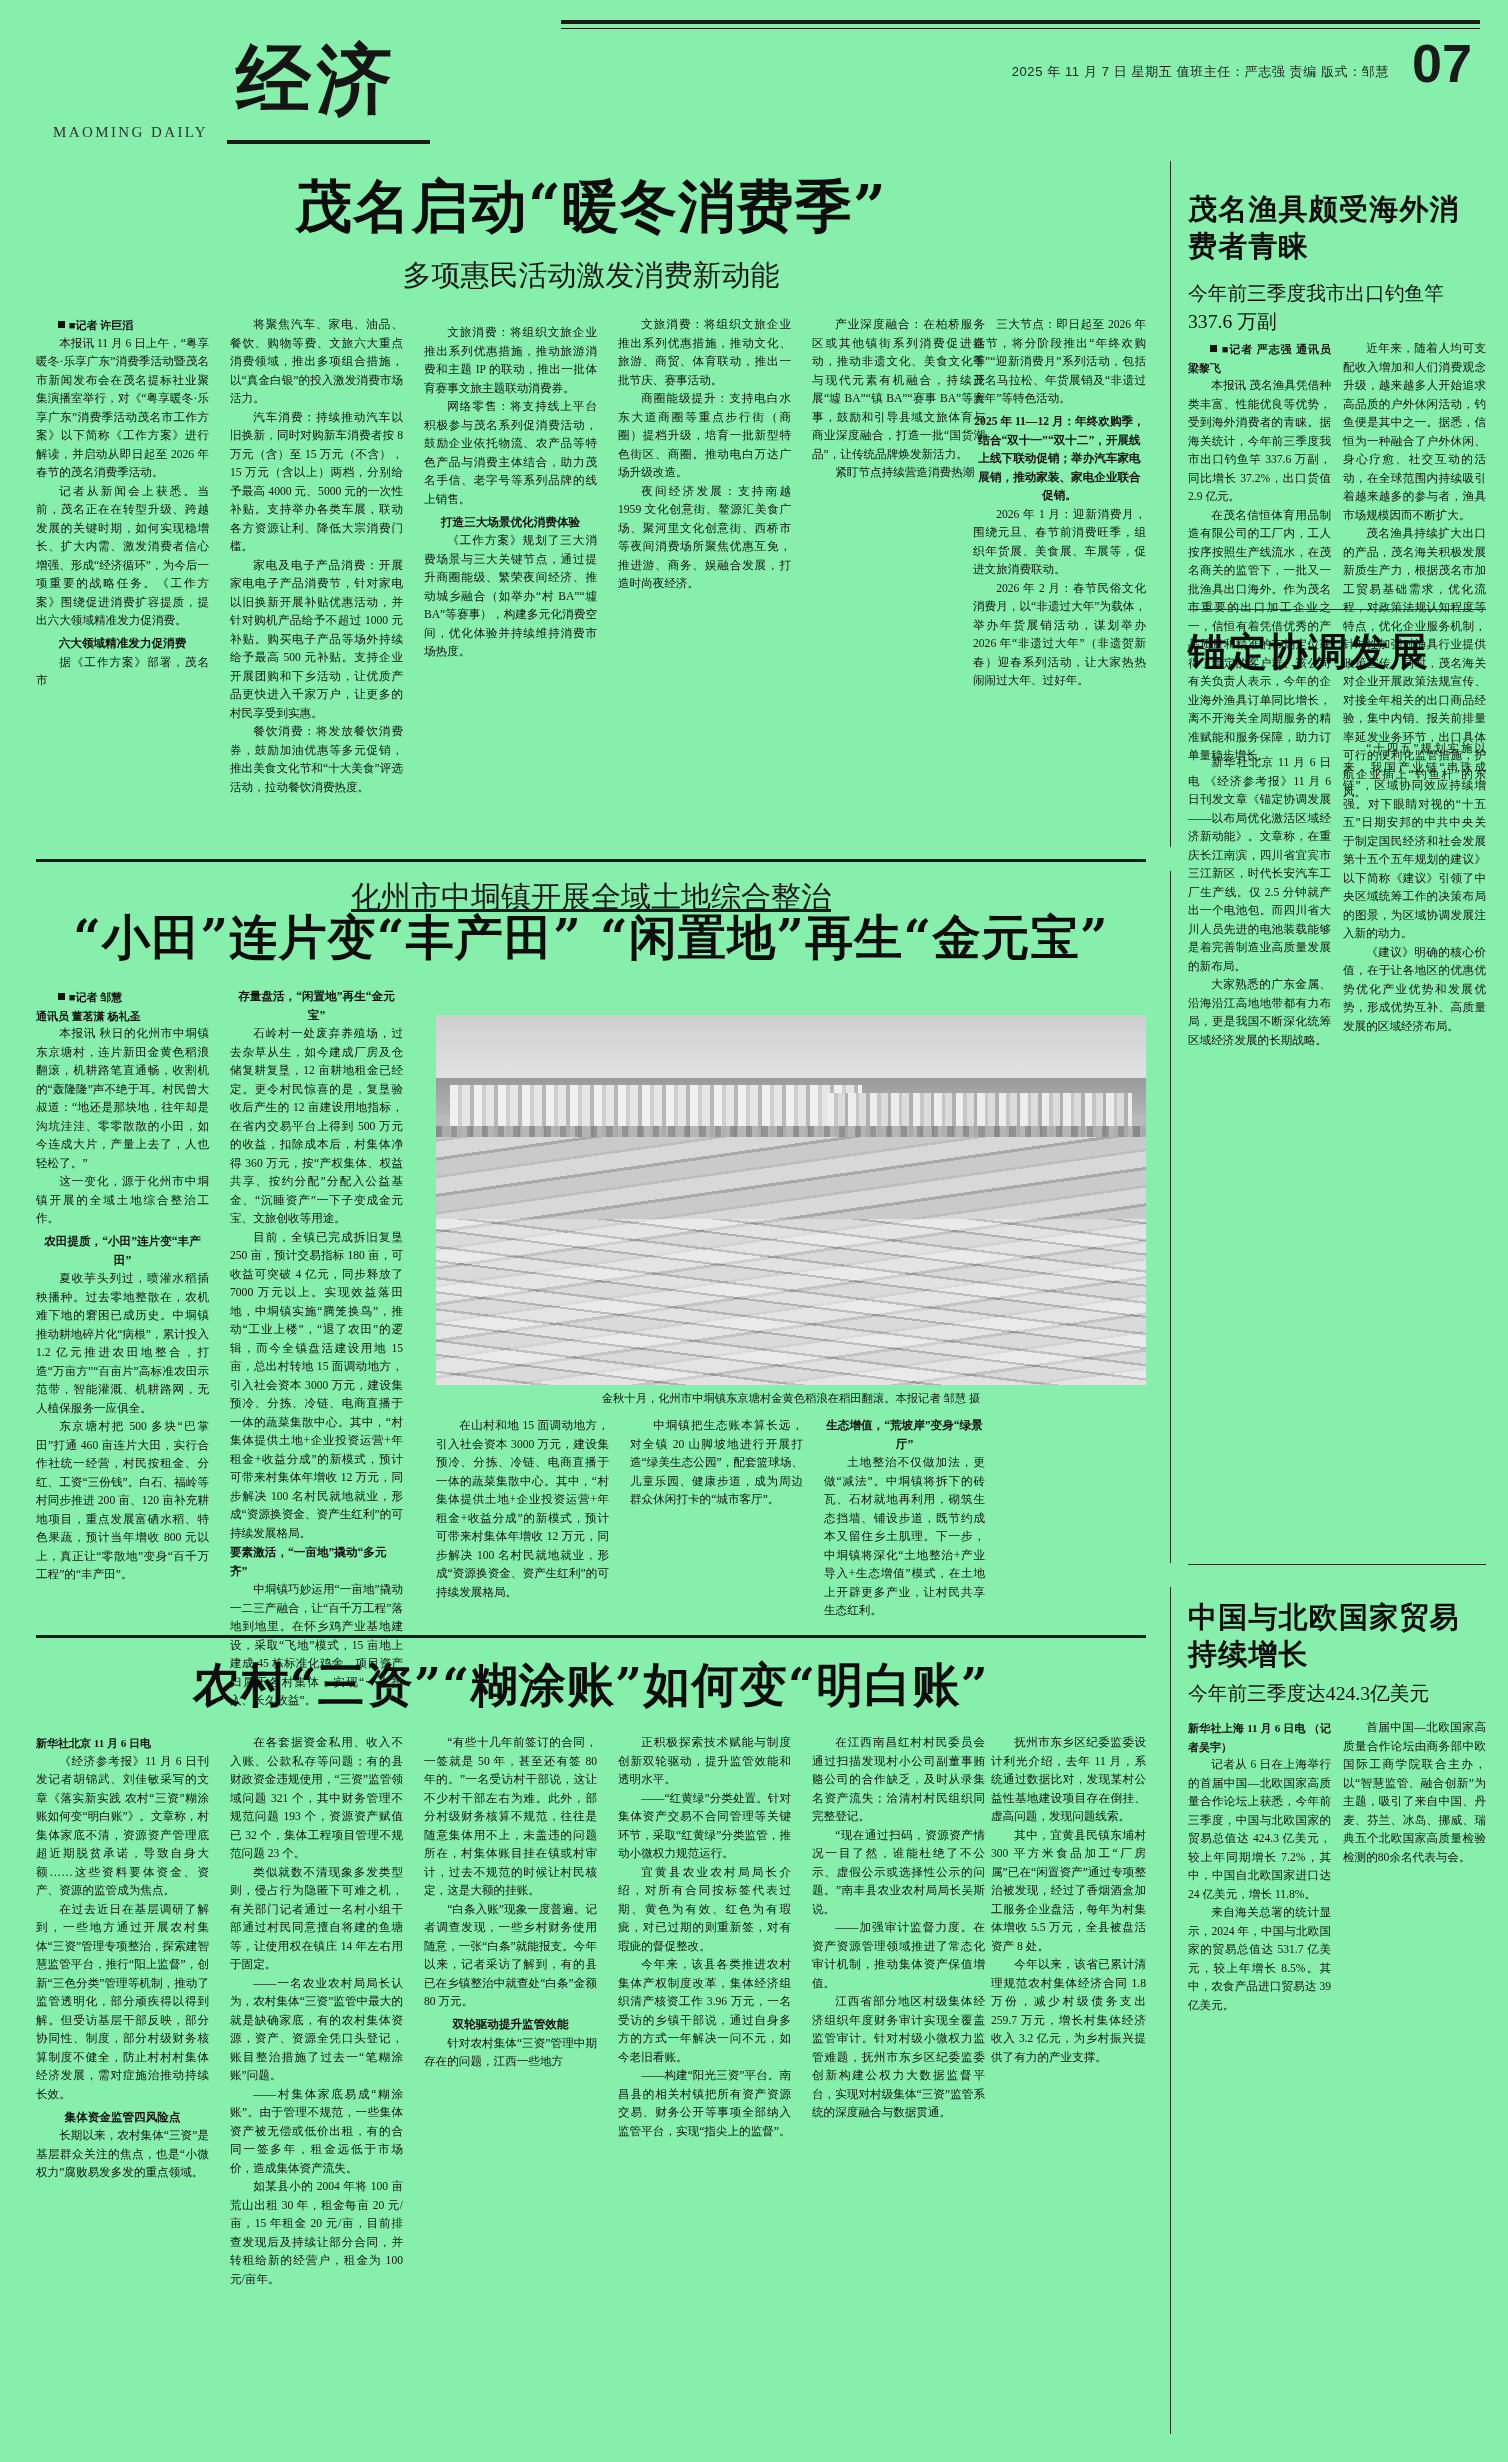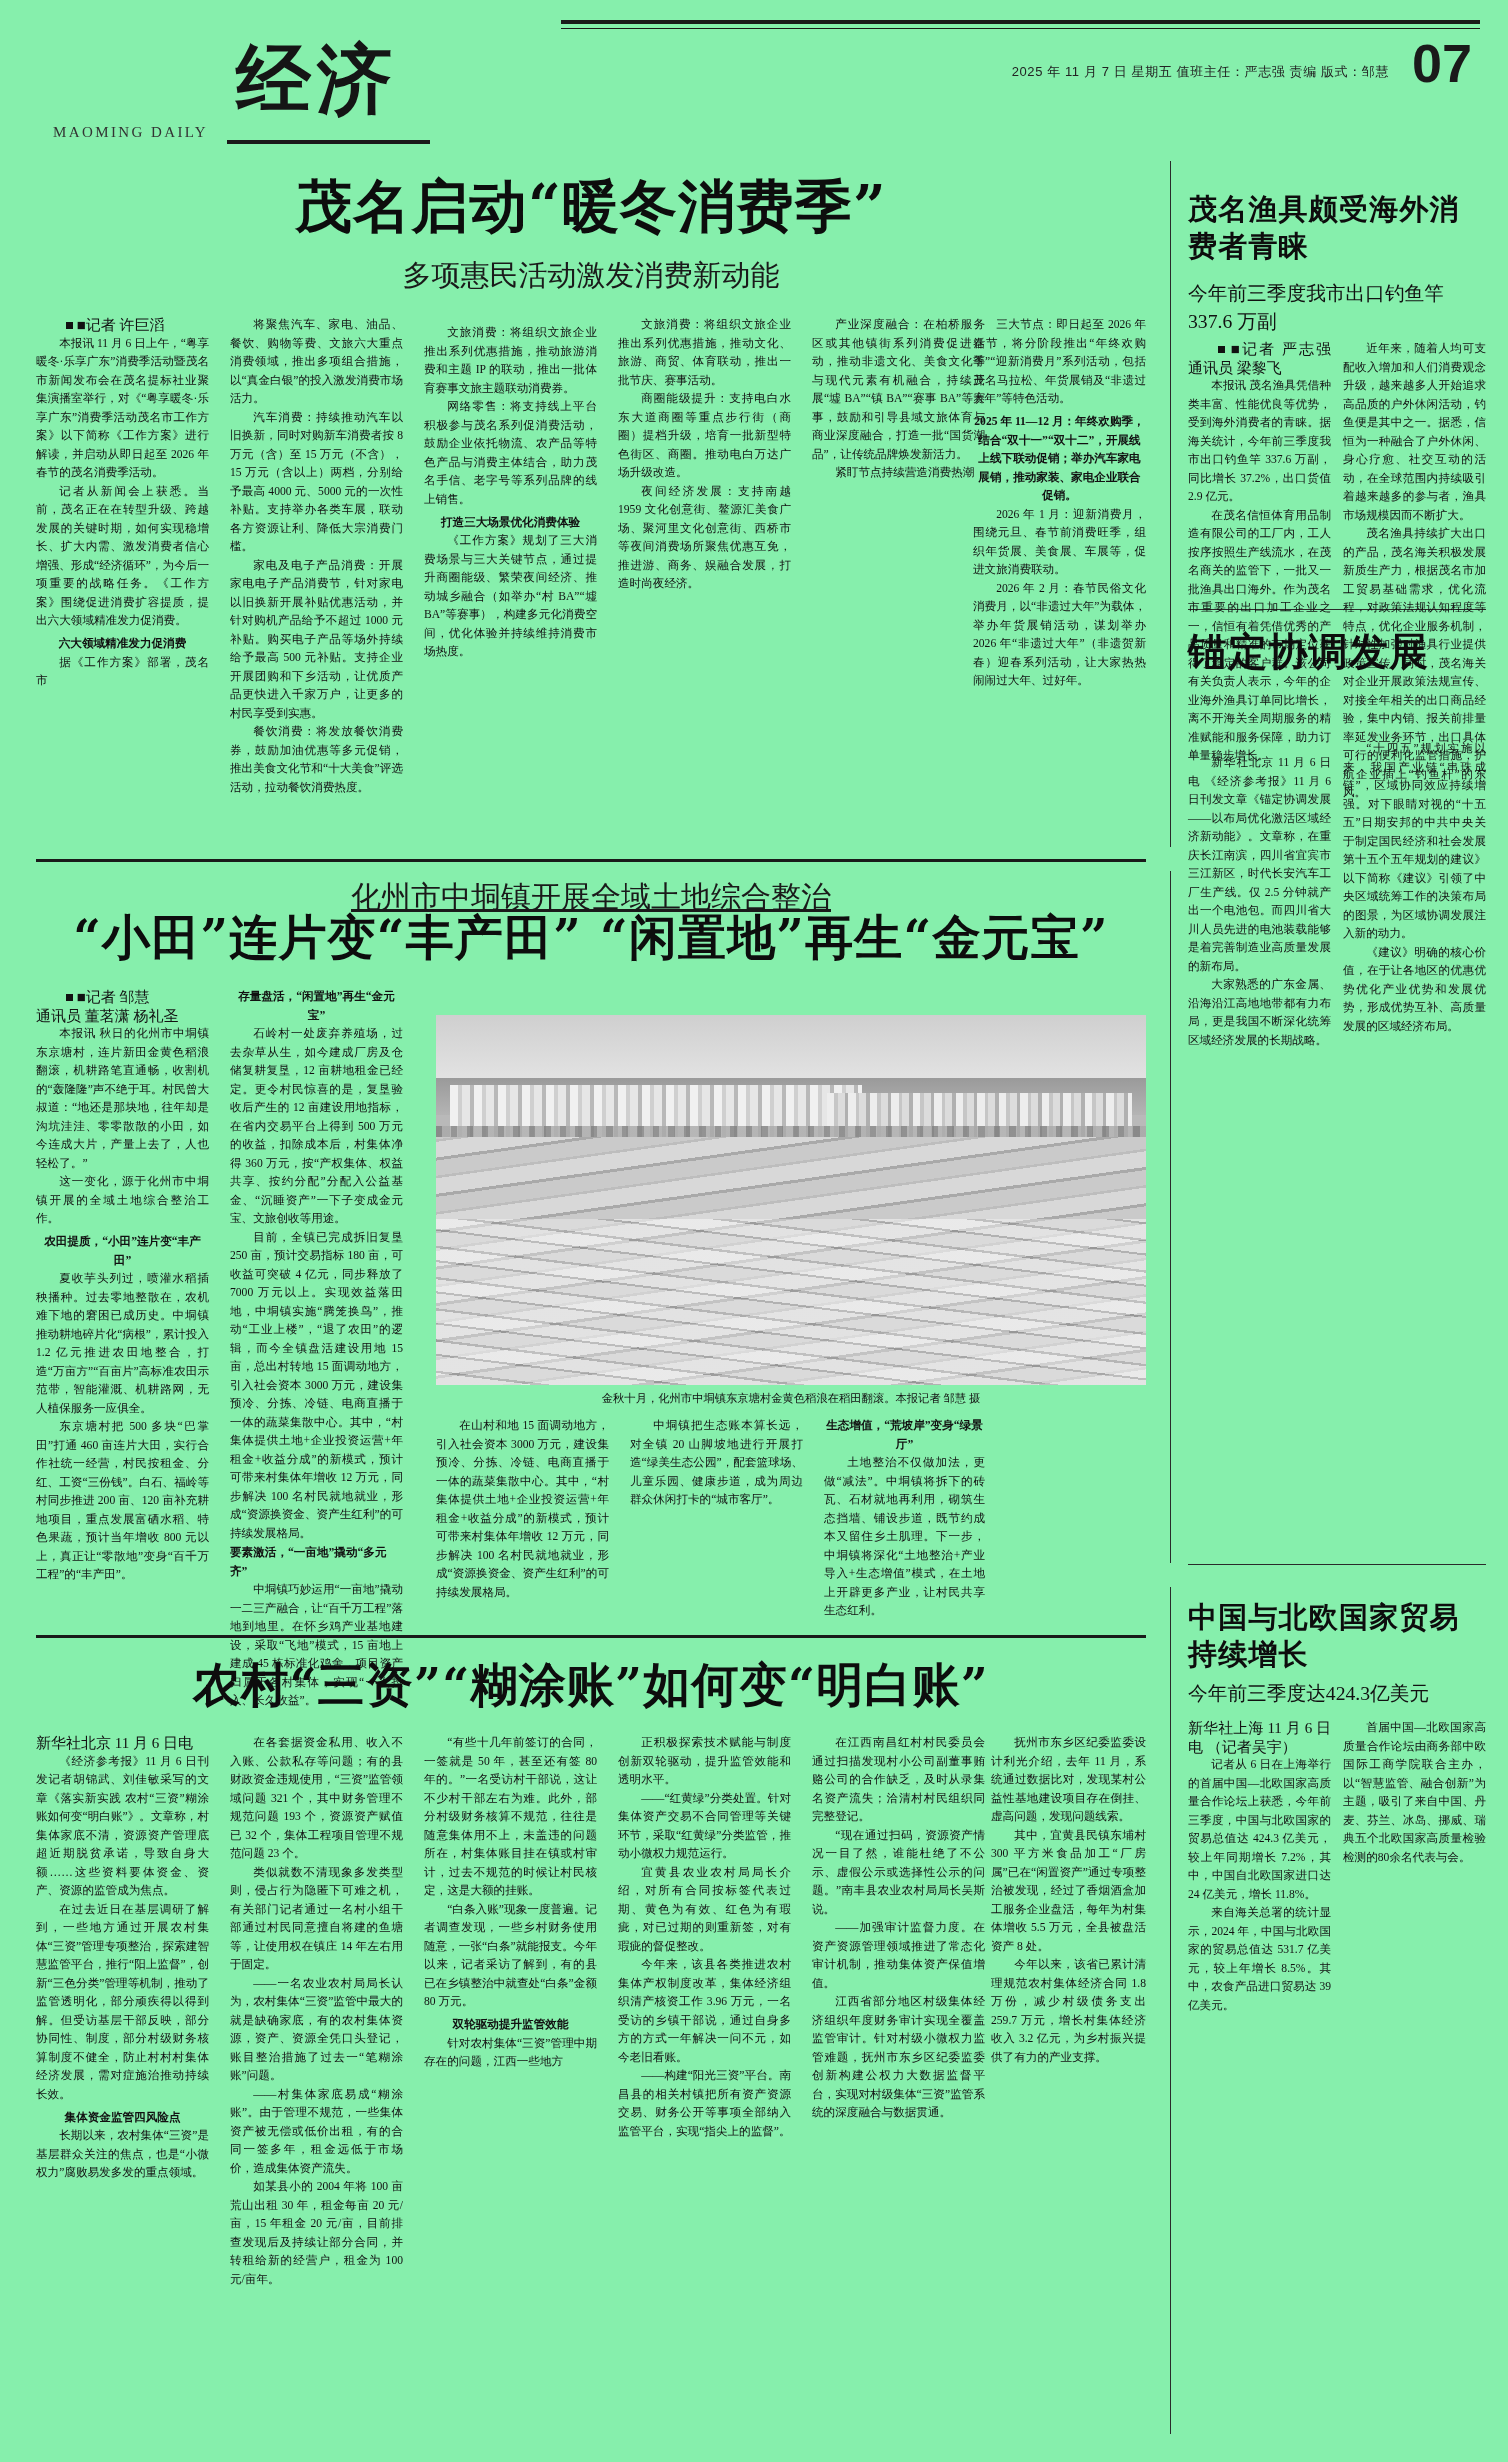--- a/index.html
+++ b/index.html
@@ -22,21 +22,21 @@
   .hrule-thick{position:absolute;height:3px;background:#1a1a1a;}
 
   
   .h1{font-family:"DejaVu Serif",serif;font-weight:bold;color:#0d0d0d;text-align:center;letter-spacing:1.2px;}
   .h2{font-family:"Liberation Serif",serif;color:#1a1a1a;text-align:center;}
 
   
   .col{position:absolute;font-size:11.6px;line-height:18.5px;text-align:justify;color:#111;font-family:"Liberation Serif",serif;}
   .col p{margin:0 0 0 0;text-indent:2em;}
   .sub{font-weight:bold;}
-  .byline{font-weight:normal;font-size:15px;}
+  .byline{font-weight:bold;font-size:11px;}
   .sq{display:inline-block;width:7.2px;height:7.2px;background:#111;margin-right:3.6px;vertical-align:0.6px;}
 
   
   .photo{position:absolute;background:#b9b9b9;overflow:hidden;}
   .photo .sky{position:absolute;left:0;top:0;right:0;height:26%;background:linear-gradient(#cfcfcf,#ececec);}
   .photo .hillband{position:absolute;left:0;top:17%;right:0;height:10%;background:linear-gradient(#9a9a9a,#b4b4b4);}
   .photo .vil{position:absolute;left:2%;top:19%;width:58%;height:16%;background:repeating-linear-gradient(90deg,#f0f0f0 0 8.4px,#cfcfcf 8.4px 12px,#e6e6e6 12px 20px,#b8b8b8 20px 24px);}
   .photo .vil2{position:absolute;left:55%;top:21%;width:43%;height:13%;background:repeating-linear-gradient(90deg,#ededed 0 7.2px,#c6c6c6 7.2px 10.7px,#dcdcdc 10.7px 18px,#b0b0b0 18px 21.5px);}
   .photo .fields{position:absolute;left:0;top:33%;right:0;bottom:0;background:
      repeating-linear-gradient(-8deg, #d8d8d8 0 15.5px, #bdbdbd 15.5px 18px, #cacaca 18px 33px, #a9a9a9 33px 36px);}

